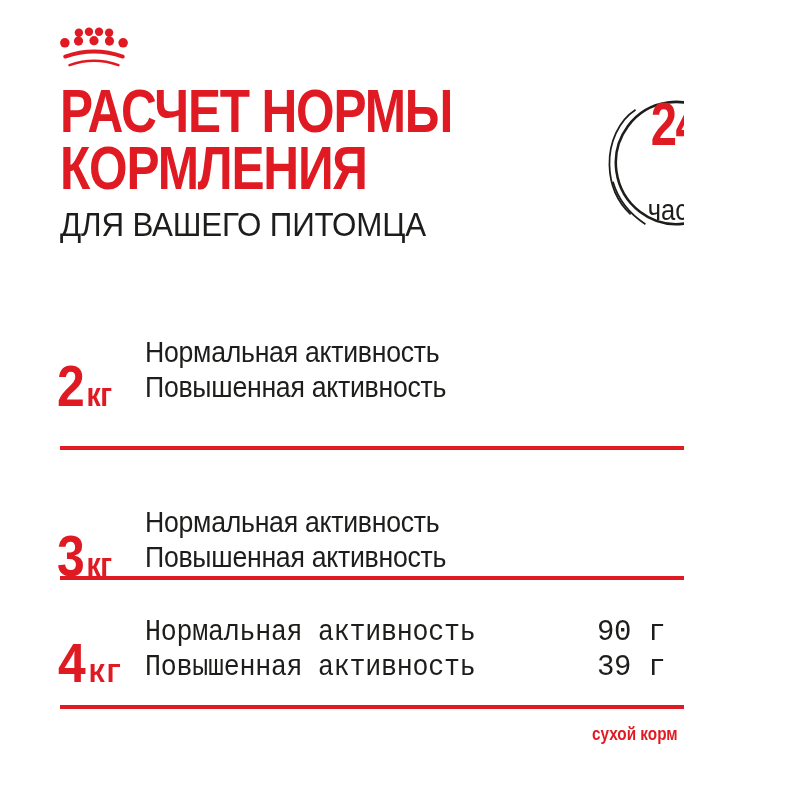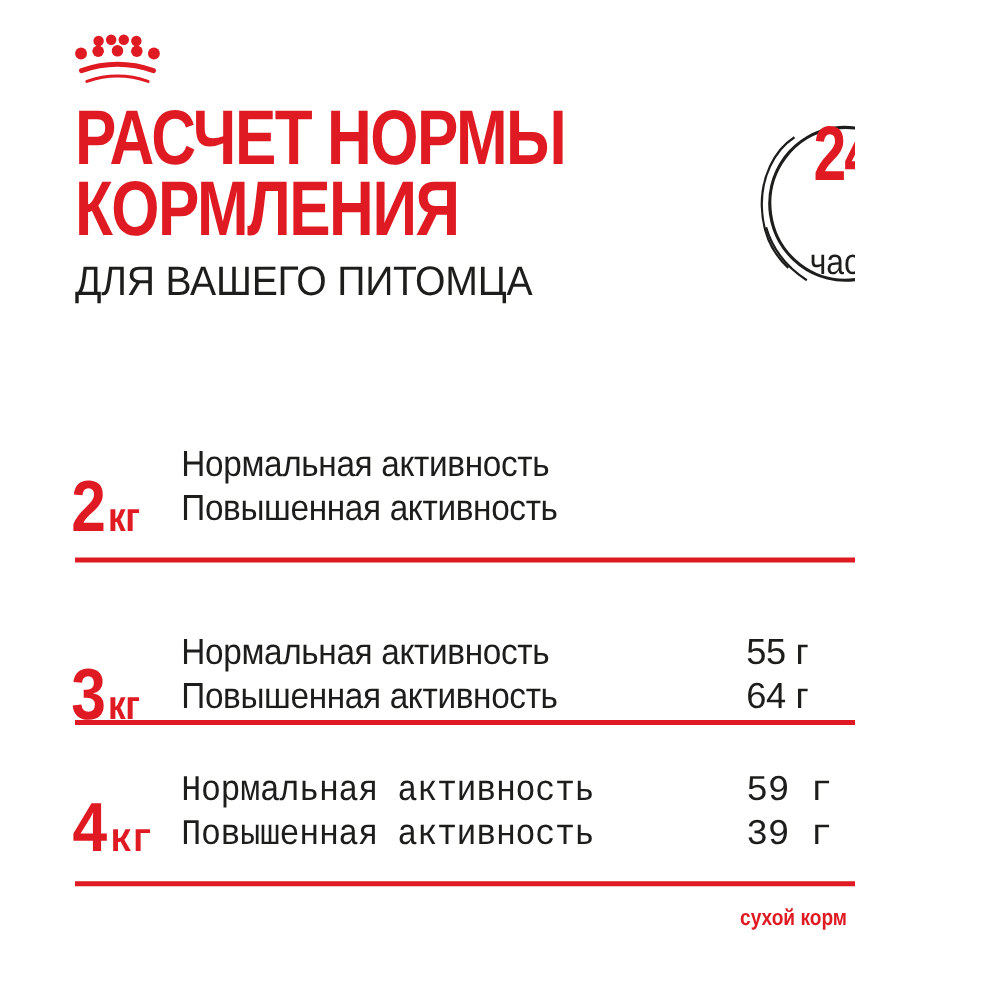--- a/index.html
+++ b/index.html
@@ -30,21 +30,21 @@
   .badge-value{
     font-size:62px;font-weight:700;color:var(--red);line-height:54px;
     transform:scaleX(0.76);letter-spacing:-2px;
   }
   .badge-label{
     font-size:29px;font-weight:500;color:#1d1d1b;line-height:28px;margin-top:5px;
     transform:scaleX(0.88);
   }
   
   .row{left:60px;width:680px;height:84px;}
-  .row-1{top:352px;} .row-2{top:502px;} .row-3{top:612px;font-family:Liberation Mono, monospace;}
+  .row-1{top:332px;} .row-2{top:502px;} .row-3{top:612px;font-family:Liberation Mono, monospace;}
   .weight{
     position:absolute;left:-3px;bottom:-3px;color:var(--red);font-weight:700;
     transform:scaleX(0.86);transform-origin:left bottom;white-space:nowrap;
   }
   .weight-num{font-size:58px;letter-spacing:-1px;}
   .weight-unit{font-size:33px;letter-spacing:-0.5px;margin-left:3px;}
   .labels{position:absolute;left:85px;top:3px;transform:scaleX(0.92);transform-origin:left top;white-space:nowrap;}
   .values{position:absolute;left:537px;top:3px;white-space:nowrap;}
   .labels div,.values div{font-size:29px;font-weight:500;line-height:35px;color:#1d1d1b;letter-spacing:-0.3px;}
   .red-line{left:60px;width:680px;height:4px;background:var(--red);}
@@ -108,37 +108,33 @@
   <div class="abs red-line line-1"></div>
 
   <div class="abs row row-2">
     <div class="weight">
       <span class="weight-num">3</span><span class="weight-unit">кг</span>
     </div>
     <div class="labels">
       <div>Нормальная активность</div>
       <div>Повышенная активность</div>
     </div>
-    <div class="values">
-      <div>55 г</div>
-      <div>64 г</div>
-    </div>
   </div>
   <div class="abs red-line line-2"></div>
 
   <div class="abs row row-3">
     <div class="weight">
       <span class="weight-num">4</span><span class="weight-unit">кг</span>
     </div>
     <div class="labels">
       <div>Нормальная активность</div>
       <div>Повышенная активность</div>
     </div>
     <div class="values">
-      <div>59 г</div>
+      <div>90 г</div>
       <div>39 г</div>
     </div>
   </div>
   <div class="abs red-line line-3"></div>
 
   <div class="abs footer-note">сухой корм</div>
 
 </div>
 
 </body></html>

